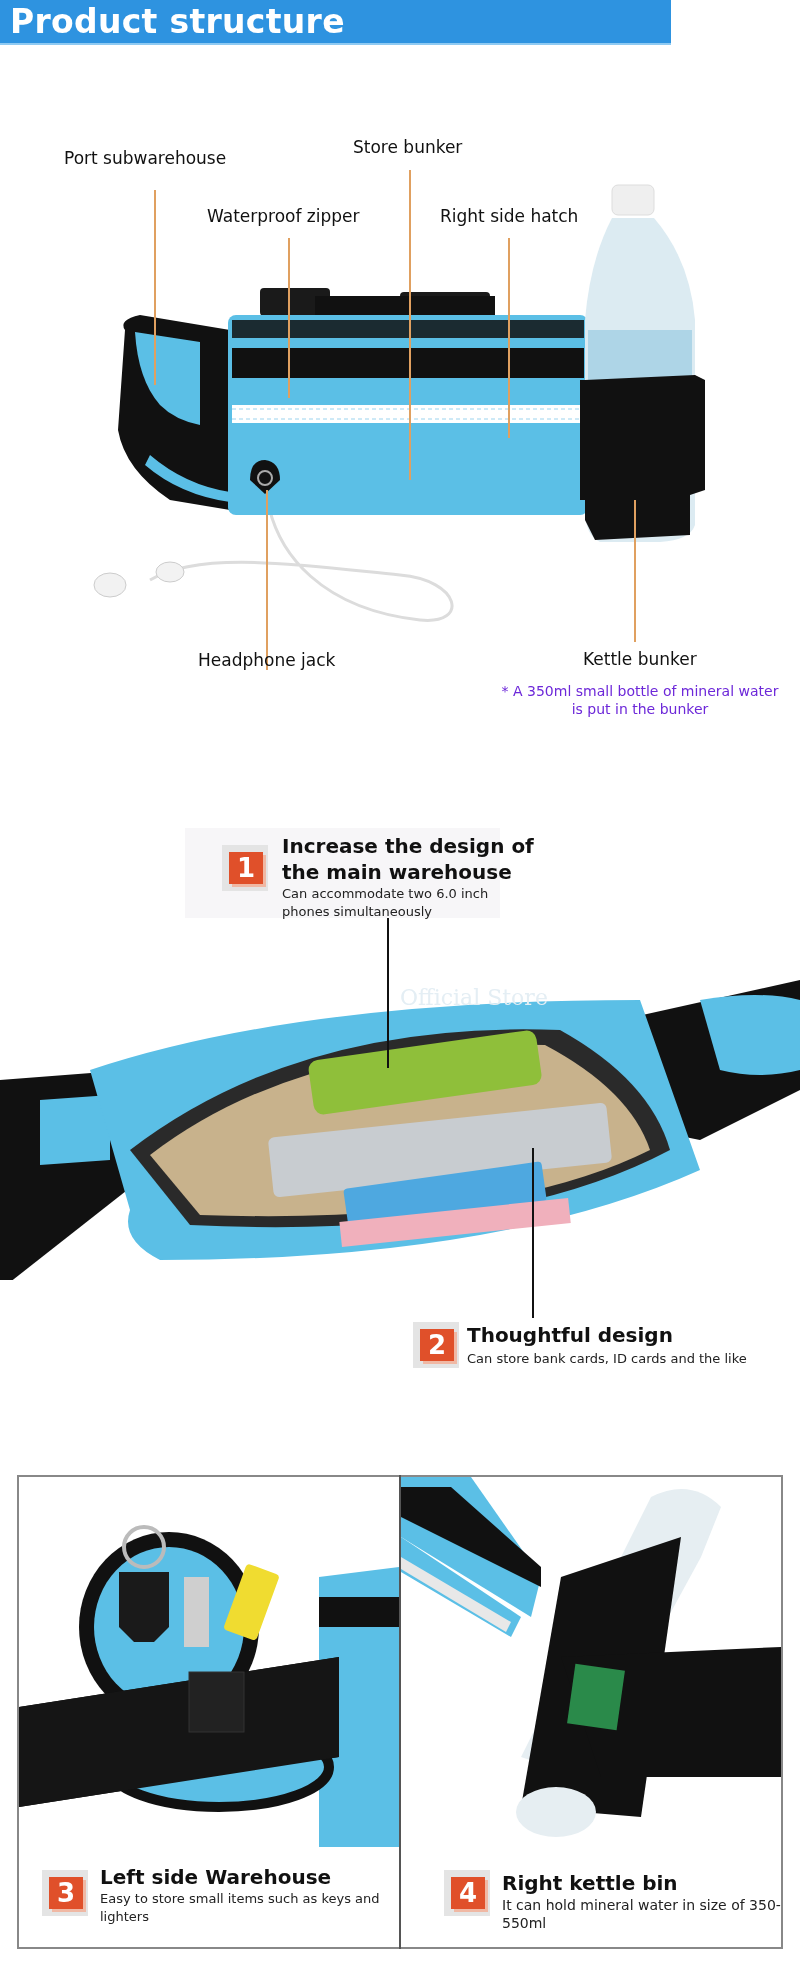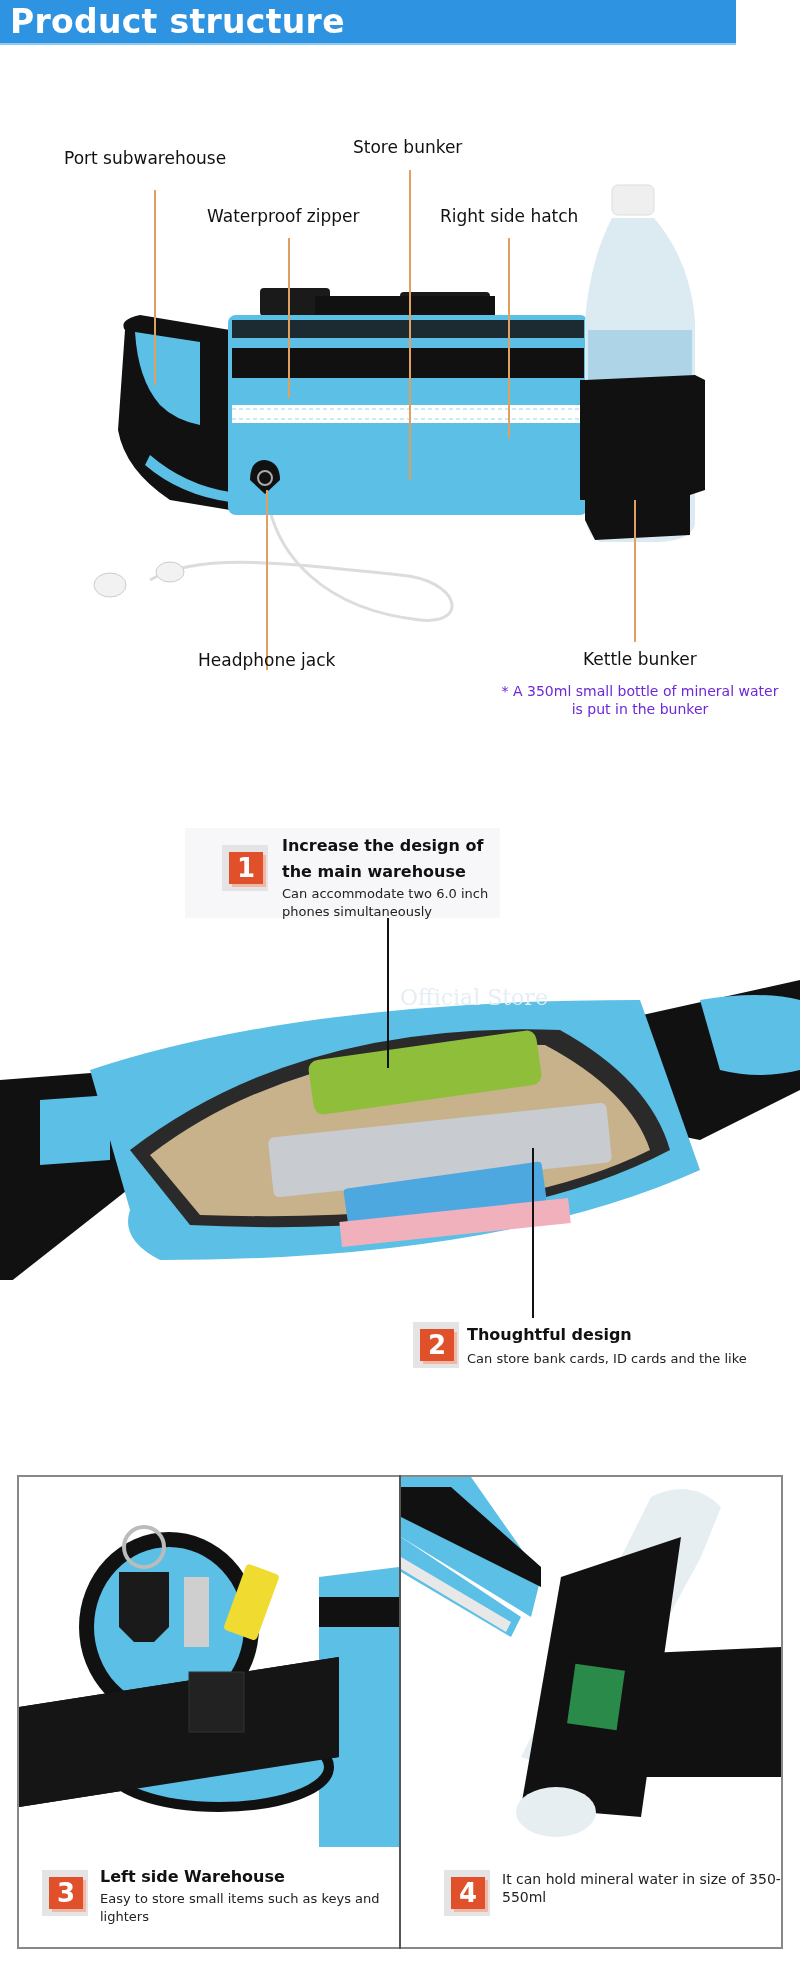--- a/index.html
+++ b/index.html
@@ -1,29 +1,29 @@
 <!DOCTYPE html>
 <html><head>
 <meta charset="utf-8">
 <style>
   * { box-sizing: border-box; margin: 0; padding: 0; }
   html, body { width: 800px; height: 1982px; background: #ffffff; overflow: hidden; }
   body { position: relative; font-family: "DejaVu Sans", sans-serif; color: #111; }
-  .header { position: absolute; left: 0; top: 0; width: 736px; height: 45px; background: #2e93e0; border-bottom: 2px solid #8fcaf2; }
+  .header { position: absolute; left: 0; top: 0; width: 671px; height: 45px; background: #2e93e0; border-bottom: 2px solid #8fcaf2; }
   .header-title { position: absolute; left: 10px; top: 2px; color: #fff; font-size: 33px; font-weight: bold; letter-spacing: 0.3px; font-family: "DejaVu Sans", sans-serif; }
   .abs { position: absolute; }
   .lbl { position: absolute; font-size: 17px; color: #111; white-space: nowrap; font-family: "DejaVu Sans", sans-serif; }
   .note { position: absolute; font-size: 14px; color: #6d28d9; text-align: center; line-height: 18px; font-family: "DejaVu Sans", sans-serif; }
   .oline { position: absolute; width: 2px; background: #e0a060; }
   .bline { position: absolute; width: 2px; background: #111; }
   .feat { position: absolute; display: flex; align-items: flex-start; }
   .badge { width: 46px; height: 46px; background: #e4e4e4; position: relative; flex: none; }
   .badge-inner { position: absolute; left: 7px; top: 7px; width: 34px; height: 32px; background: #e0502a; box-shadow: 3px 3px 0 #f0b8a4; color: #fff; font-weight: bold; font-size: 26px; text-align: center; line-height: 32px; font-family: "DejaVu Sans", sans-serif; }
   .feat-text { margin-left: 14px; }
-  .feat-title { font-size: 16px; font-weight: bold; color: #111; line-height: 26px; font-family: "DejaVu Sans", sans-serif; }
+  .feat-title { font-size: 20px; font-weight: bold; color: #111; line-height: 26px; font-family: "DejaVu Sans", sans-serif; }
   .feat-desc { font-size: 13px; color: #222; line-height: 18px; font-family: "DejaVu Sans", sans-serif; }
   .panel-box { position: absolute; left: 17px; top: 1475px; width: 766px; height: 474px; border: 2px solid #888; }
   .panel-div { position: absolute; left: 399px; top: 1475px; width: 2px; height: 474px; background: #555; }
   .feat1-bg { position: absolute; left: 185px; top: 828px; width: 315px; height: 90px; background: #f7f6f8; }
 </style>
 </head>
 <body>
 
 <div class="header">
   <div class="header-title">Product structure</div>
@@ -168,15 +168,16 @@
     <div class="feat-desc">Easy to store small items such as keys and</div>
     <div class="feat-desc">lighters</div>
   </div>
 </div>
 
 <div class="feat" style="left:444px;top:1870px">
   <div class="badge">
       <div class="badge-inner">4</div>
     </div>
   <div class="feat-text" style="margin-left:12px">
+    <div class="feat-title">Right kettle bin</div>
     <div class="feat-desc" style="font-size:14px">It can hold mineral water in size of 350-550ml</div>
   </div>
 </div>
 
 </body></html>

